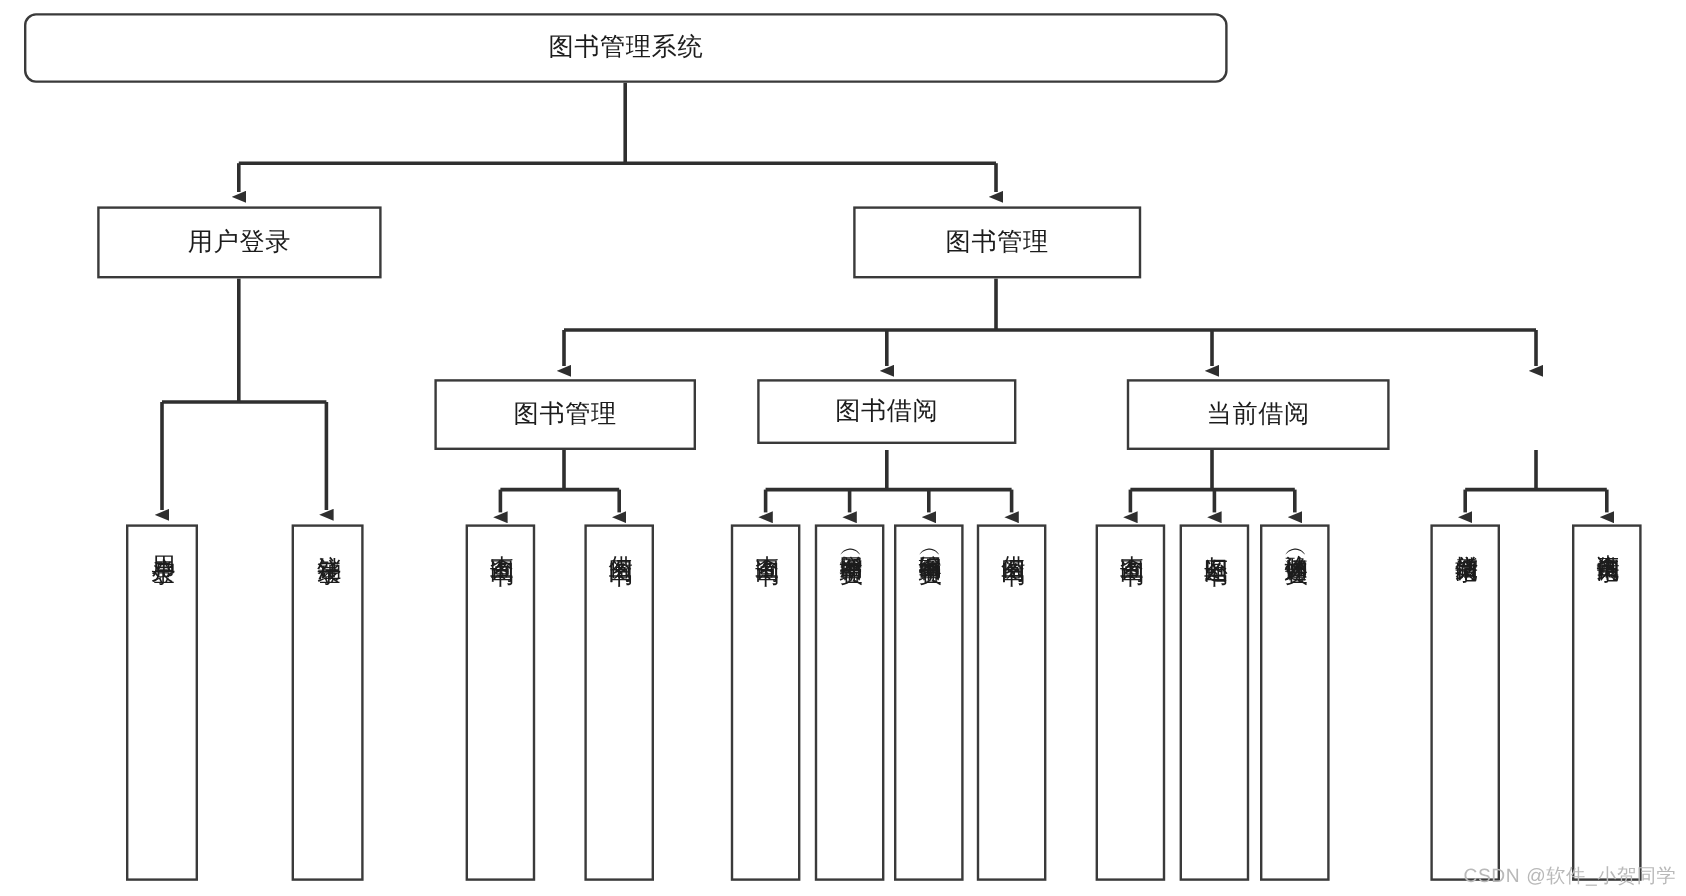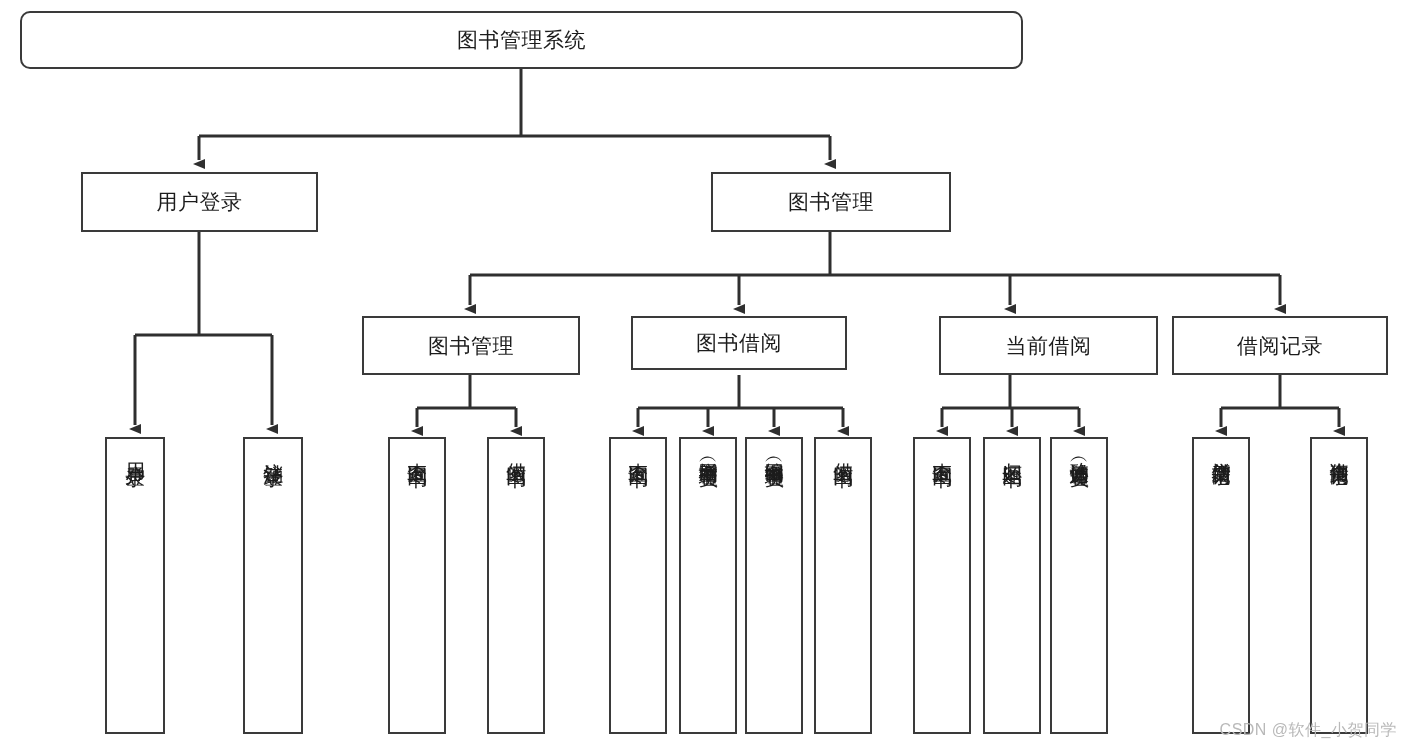--- a/index.html
+++ b/index.html
@@ -152,23 +152,20 @@
 
   <div class="node node-h" id="node-l3-0" style="left: 362px; top: 316px; width: 218px; height: 59px;">
     <span class="label">图书管理</span>
   </div>
   <div class="node node-h" id="node-l3-1" style="left: 631px; top: 316px; width: 216px; height: 54px;">
     <span class="label">图书借阅</span>
   </div>
   <div class="node node-h" id="node-l3-2" style="left: 901px; top: 316px; width: 219px; height: 59px; margin-left: 38px;">
     <span class="label">当前借阅</span>
   </div>
-  <div class="node node-h" id="node-l3-3" style="left: 1172px; top: 316px; width: 216px; height: 59px;">
-    <span class="label">借阅记录</span>
-  </div>
 
   <div class="node node-v" id="leaf-0" style="left: 105px; top: 437px; width: 60px; height: 297px;">
     <span class="label">用户登录</span>
   </div>
   <div class="node node-v" id="leaf-1" style="left: 243px; top: 437px; width: 60px; height: 297px;">
     <span class="label">注销登录</span>
   </div>
   <div class="node node-v" id="leaf-2" style="left: 388px; top: 437px; width: 58px; height: 297px;">
     <span class="label">查询图书</span>
   </div>

